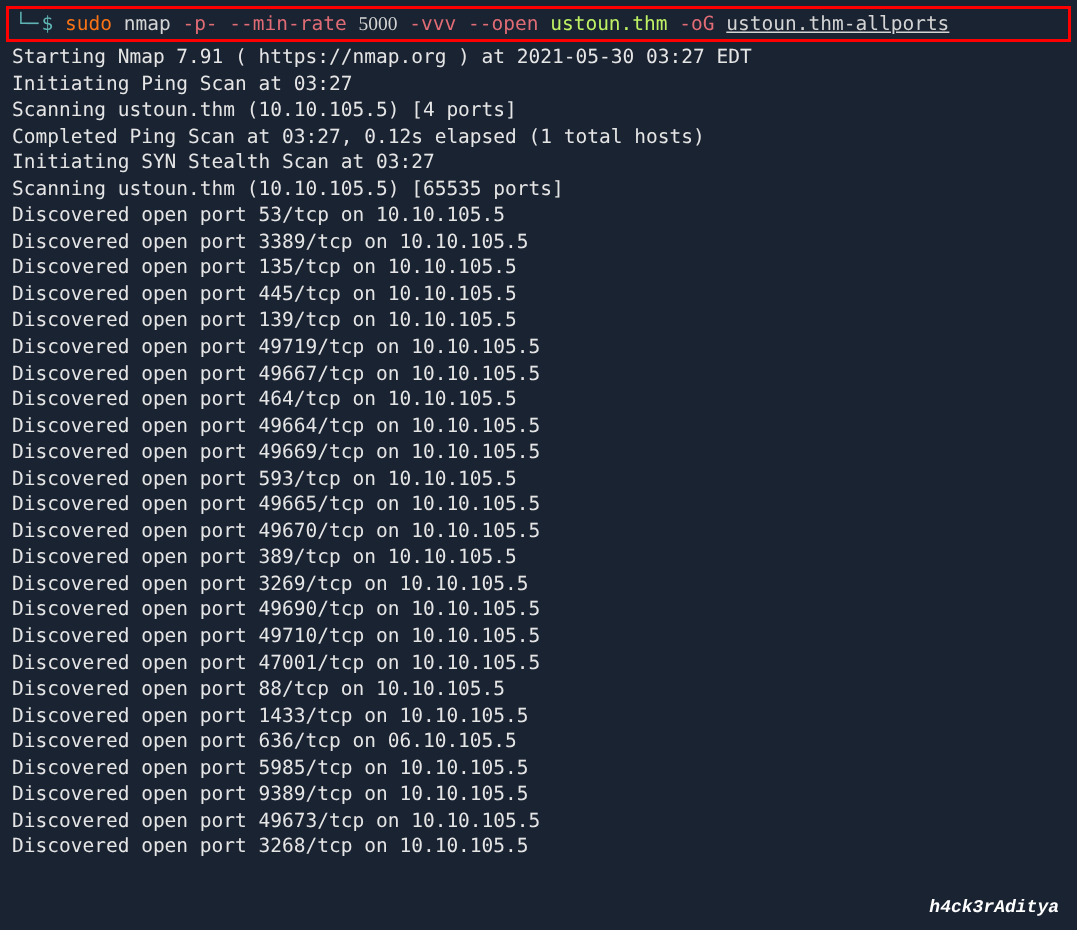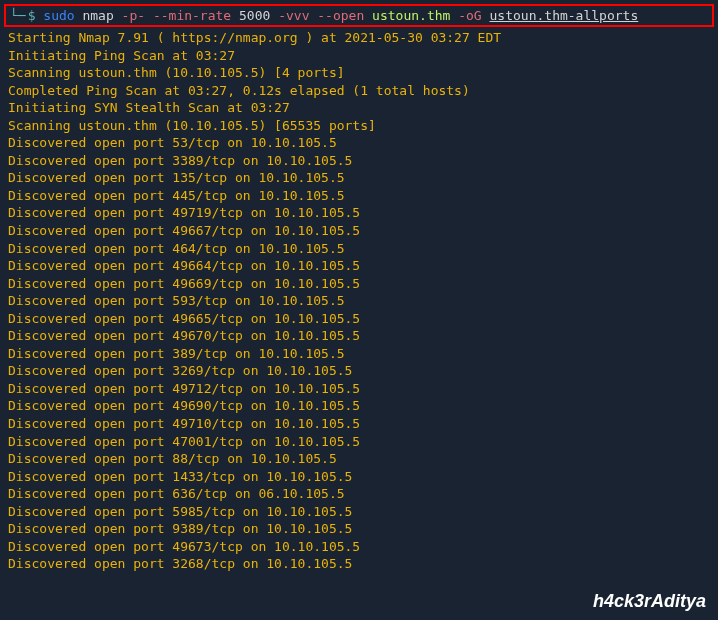--- a/index.html
+++ b/index.html
@@ -22,41 +22,41 @@
       border: 2px solid #ff0000;
       padding: 2px 4px;
       margin-bottom: 2px;
       white-space: nowrap;
     }
     .prompt-icon {
       color: #5fb3b3;
       margin-right: 2px;
     }
     .dollar { color: #5fb3b3; }
-    .sudo { color: #3b82f6; }
+    .sudo { color: #f97316; }
     .cmd-white { color: #d4d4d4; }
     .flag-red { color: #e06c75; }
-    .num { color: #d4d4d4; }
+    .num { color: #d4d4d4; font-family: Liberation Serif, serif; }
     .target { color: #bef264; }
     .outfile { color: #d4d4d4; text-decoration: underline; }
     .output-line {
-      color: #eab308;
+      color: #e5e5e5;
       white-space: pre;
       line-height: 1.35;
       padding-left: 4px;
     }
     .watermark {
       position: absolute;
       bottom: 8px;
       right: 12px;
       color: #ffffff;
       font-weight: bold;
       font-style: italic;
-      font-family: Liberation Sans, sans-serif;
-      font-size: 18px;
+      font-family: Liberation Mono, monospace;
+      font-size: 12px;
     }
   </style>
 </head>
 <body>
 
 <div class="terminal">
   <div class="cmd-line">
     <span class="prompt-icon">└─</span><span class="dollar">$</span>
     <span class="sudo">sudo</span>
     <span class="cmd-white">nmap</span>
@@ -73,31 +73,31 @@
       <div class="output-line">Starting Nmap 7.91 ( https://nmap.org ) at 2021-05-30 03:27 EDT</div>
       <div class="output-line">Initiating Ping Scan at 03:27</div>
       <div class="output-line">Scanning ustoun.thm (10.10.105.5) [4 ports]</div>
       <div class="output-line">Completed Ping Scan at 03:27, 0.12s elapsed (1 total hosts)</div>
       <div class="output-line">Initiating SYN Stealth Scan at 03:27</div>
       <div class="output-line">Scanning ustoun.thm (10.10.105.5) [65535 ports]</div>
       <div class="output-line">Discovered open port 53/tcp on 10.10.105.5</div>
       <div class="output-line">Discovered open port 3389/tcp on 10.10.105.5</div>
       <div class="output-line">Discovered open port 135/tcp on 10.10.105.5</div>
       <div class="output-line">Discovered open port 445/tcp on 10.10.105.5</div>
+      <div class="output-line">Discovered open port 139/tcp on 10.10.105.5</div>
       <div class="output-line">Discovered open port 49719/tcp on 10.10.105.5</div>
       <div class="output-line">Discovered open port 49667/tcp on 10.10.105.5</div>
       <div class="output-line">Discovered open port 464/tcp on 10.10.105.5</div>
       <div class="output-line">Discovered open port 49664/tcp on 10.10.105.5</div>
       <div class="output-line">Discovered open port 49669/tcp on 10.10.105.5</div>
       <div class="output-line">Discovered open port 593/tcp on 10.10.105.5</div>
       <div class="output-line">Discovered open port 49665/tcp on 10.10.105.5</div>
       <div class="output-line">Discovered open port 49670/tcp on 10.10.105.5</div>
       <div class="output-line">Discovered open port 389/tcp on 10.10.105.5</div>
       <div class="output-line">Discovered open port 3269/tcp on 10.10.105.5</div>
-      <div class="output-line">Discovered open port 49712/tcp on 10.10.105.5</div>
       <div class="output-line">Discovered open port 49690/tcp on 10.10.105.5</div>
       <div class="output-line">Discovered open port 49710/tcp on 10.10.105.5</div>
       <div class="output-line">Discovered open port 47001/tcp on 10.10.105.5</div>
       <div class="output-line">Discovered open port 88/tcp on 10.10.105.5</div>
       <div class="output-line">Discovered open port 1433/tcp on 10.10.105.5</div>
       <div class="output-line">Discovered open port 636/tcp on 06.10.105.5</div>
       <div class="output-line">Discovered open port 5985/tcp on 10.10.105.5</div>
       <div class="output-line">Discovered open port 9389/tcp on 10.10.105.5</div>
       <div class="output-line">Discovered open port 49673/tcp on 10.10.105.5</div>
       <div class="output-line">Discovered open port 3268/tcp on 10.10.105.5</div>

